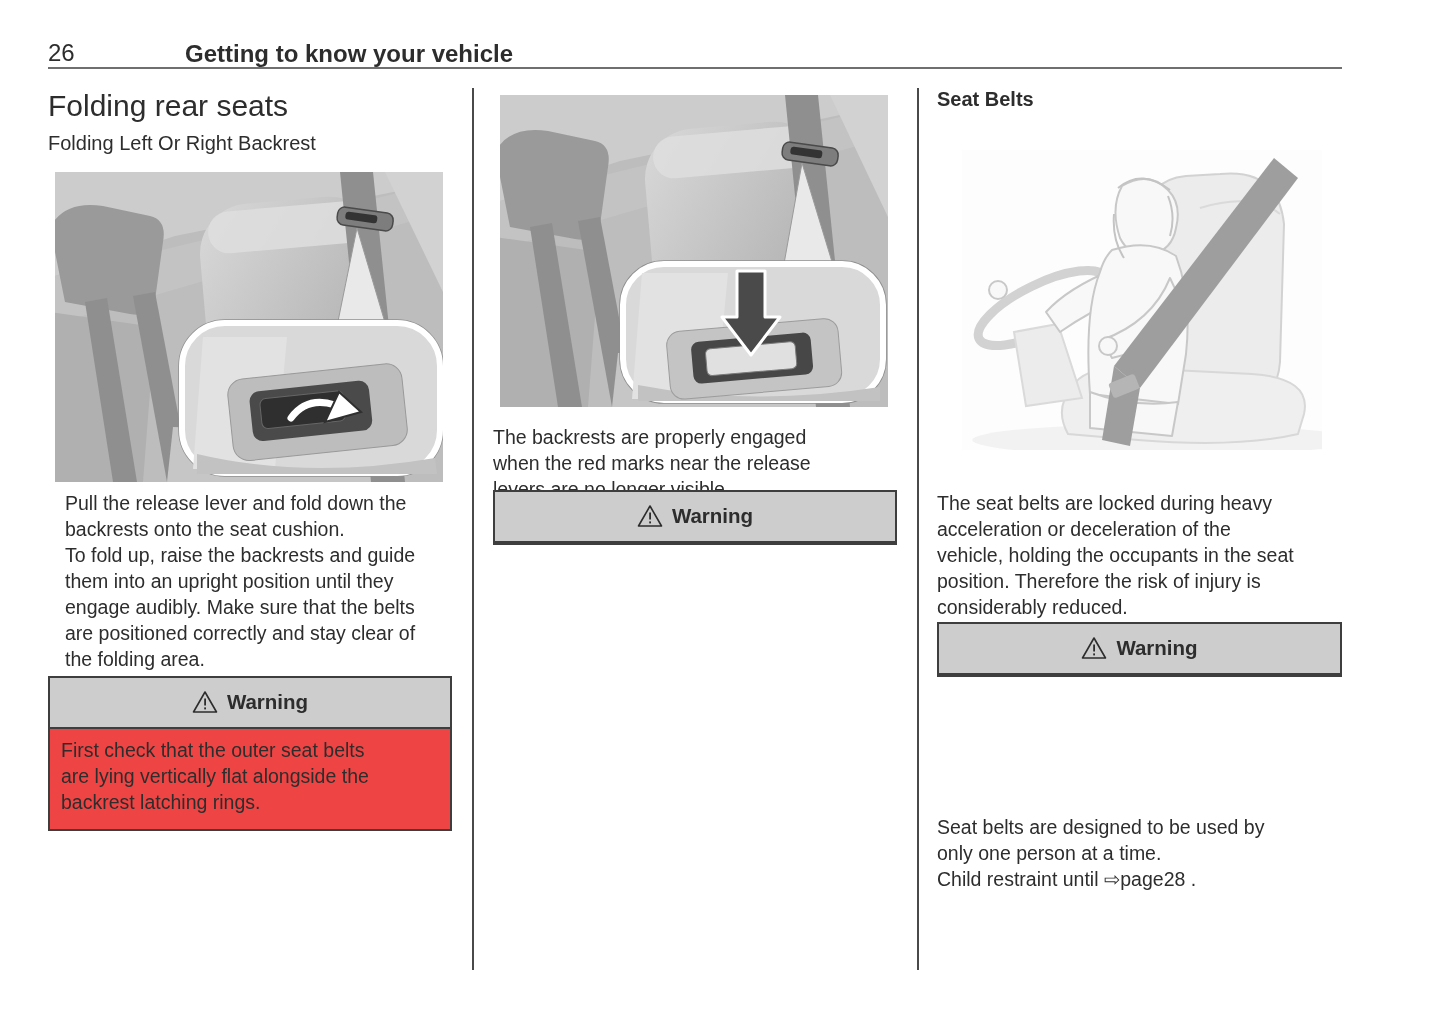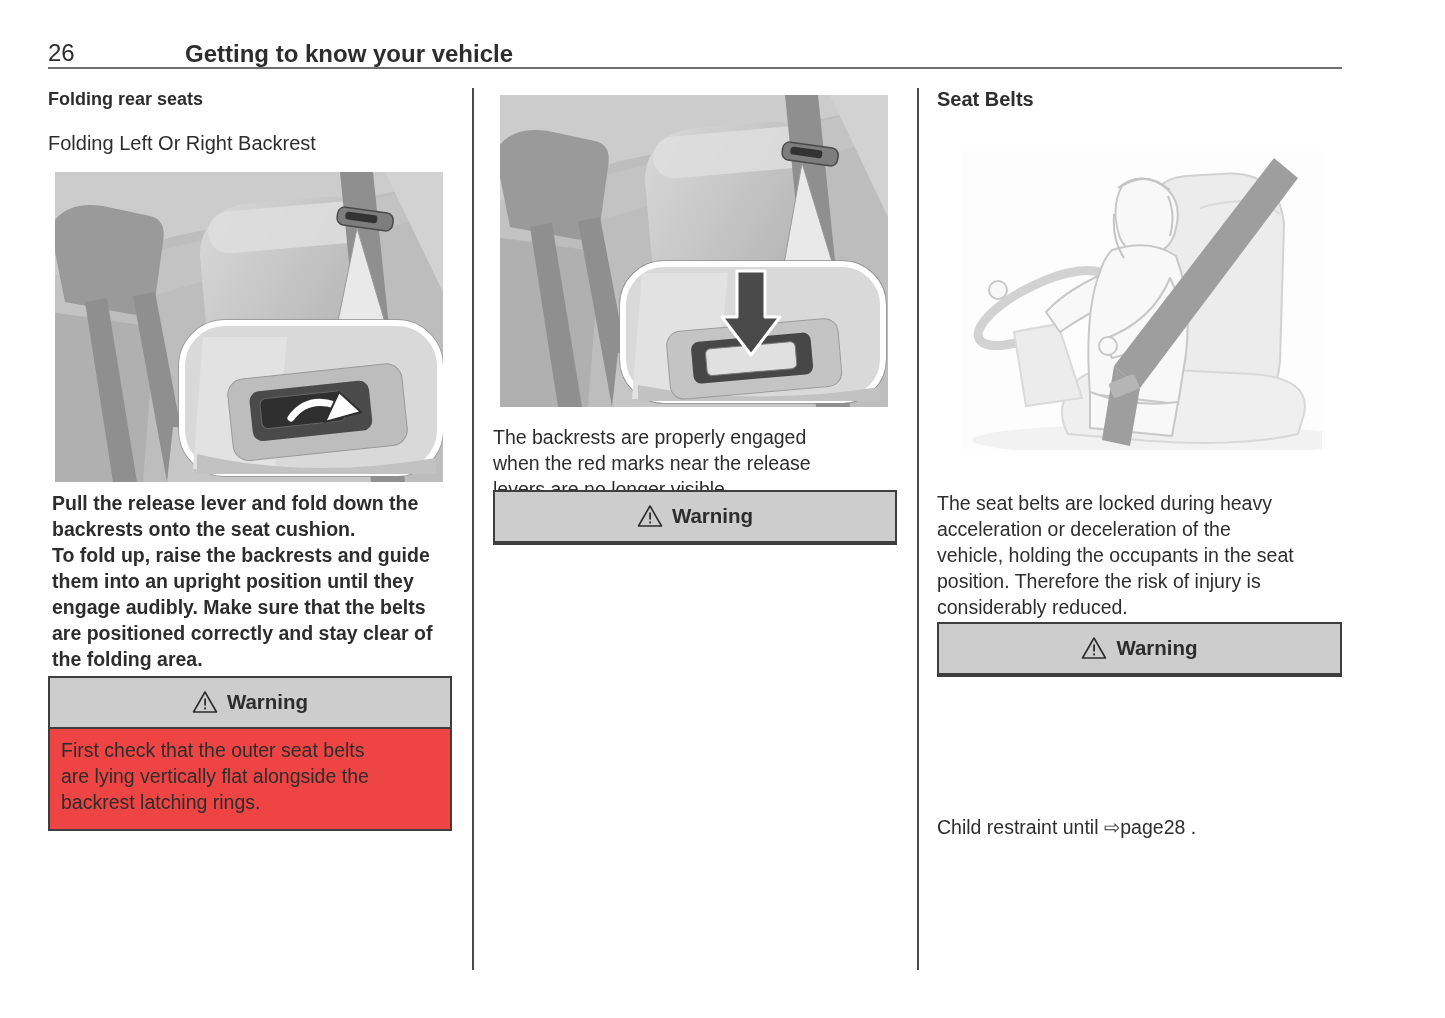--- a/index.html
+++ b/index.html
@@ -9,21 +9,21 @@
 
   
   .page-num { left:48px; top:39px; font-size:24px; }
   .page-title { left:185px; top:40px; font-size:24px; font-weight:bold; }
   .header-rule { left:48px; top:67px; width:1294px; height:2px; background:#6f6f6f; }
 
   
   .vdivider { top:88px; width:2px; height:882px; background:#4a4a4a; }
 
   .col { top:88px; }
-  .h-section { font-size:18px; font-weight:bold; }
+  .h-section { font-size:30px; font-weight:normal; }
   .h-big { font-size:20px; font-weight:bold; }
   .h-sub { font-size:20px; }
   .body-text { font-size:19.5px; line-height:26px; white-space:pre-line; }
 
   .illus { background:#bdbdbd; overflow:hidden; }
   .illus svg { display:block; }
   .illus3 { background:#fdfdfd; }
 
   .warnbox { border:2px solid #3e3e3e; background:#ef4444; }
   .warnhead { background:#cdcdcd; border-bottom:2px solid #3e3e3e;
@@ -85,21 +85,21 @@
         <rect x="175" y="200" width="175" height="82" rx="16" fill="#bdbdbd" stroke="#999999"></rect>
         <rect x="196" y="214" width="120" height="50" rx="10" fill="#4a4a4a"></rect>
         <rect x="206" y="222" width="84" height="30" rx="6" fill="#2f2f2f" stroke="#666666"></rect>
       </g>
       <path d="M236,246 q16,-22 44,-13" fill="none" stroke="#2f2f2f" stroke-width="12" stroke-linecap="round"></path>
       <path d="M236,246 q16,-22 44,-13" fill="none" stroke="#ffffff" stroke-width="7" stroke-linecap="round"></path>
       <polygon points="284,220 306,240 270,250" fill="#ffffff" stroke="#2f2f2f" stroke-width="2"></polygon>
     </svg>
   </div>
 
-  <div class="abs body-text" style="left:4px; top:402px; width:405px;font-weight:bold;">Pull the release lever and fold down the
+  <div class="abs body-text" style="left:17px; top:402px; width:405px;">Pull the release lever and fold down the
 backrests onto the seat cushion.
 To fold up, raise the backrests and guide
 them into an upright position until they
 engage audibly. Make sure that the belts
 are positioned correctly and stay clear of
 the folding area.</div>
 
   <div class="abs warnbox" style="left:0; top:588px; width:404px;">
     <div class="warnhead">
       <span class="tri-icon">
@@ -224,17 +224,19 @@
             <path d="M13,2 L24.5,22 H1.5 Z" fill="none" stroke="#2d2d2d" stroke-width="1.6" stroke-linejoin="round"></path>
             <rect x="12.2" y="8.5" width="1.8" height="7" fill="#2d2d2d"></rect>
             <rect x="12.2" y="17.4" width="1.8" height="2" fill="#2d2d2d"></rect>
           </svg>
       </span>
       <span>Warning</span>
     </div>
   </div>
 
   <div class="abs" style="left:0; top:726px; width:406px;">
+    <div class="body-text">Seat belts are designed to be used by
+only one person at a time.</div>
     <div class="footer-line">
       <span>Child restraint until </span><span class="ref-arrow">⇨</span><span>page28</span><span> .</span>
     </div>
   </div>
 </div>
 
 </body></html>

